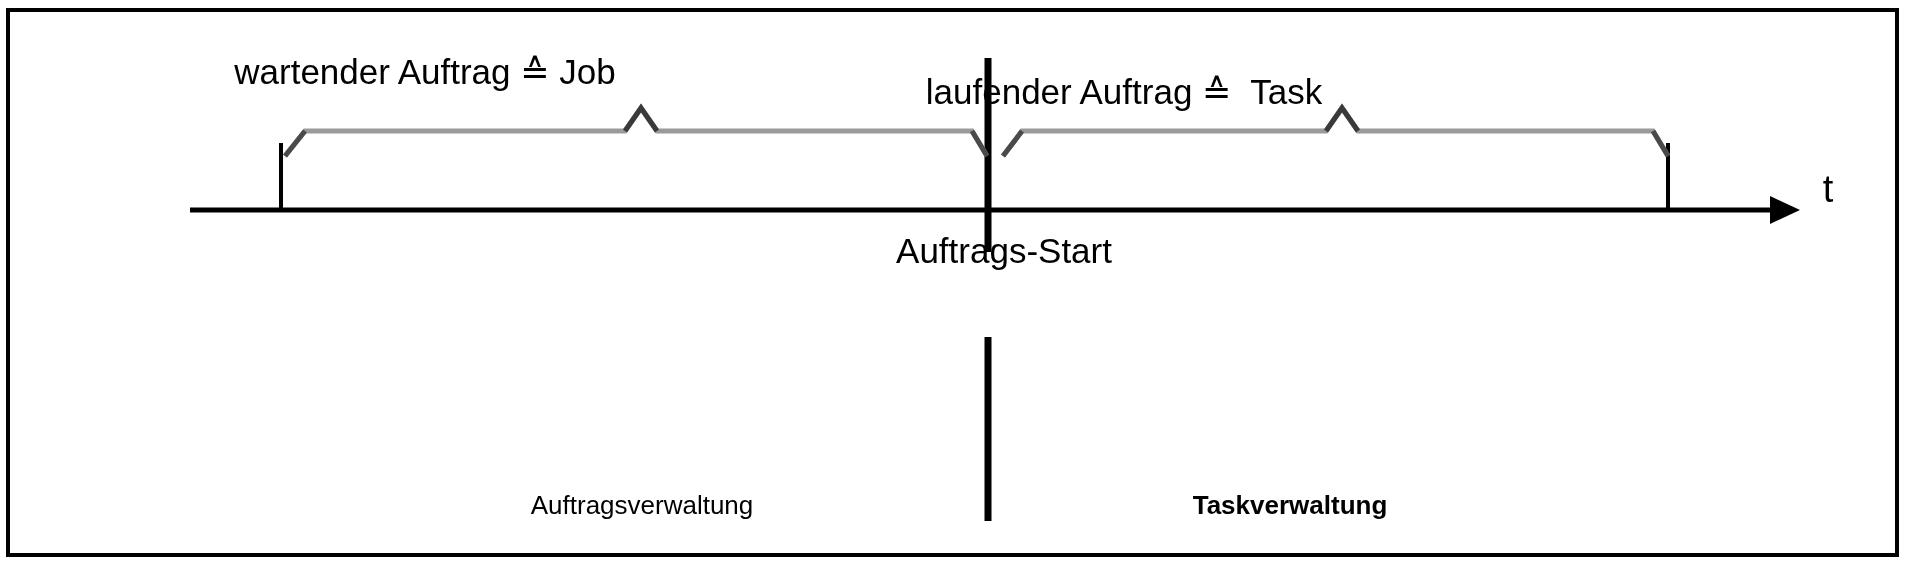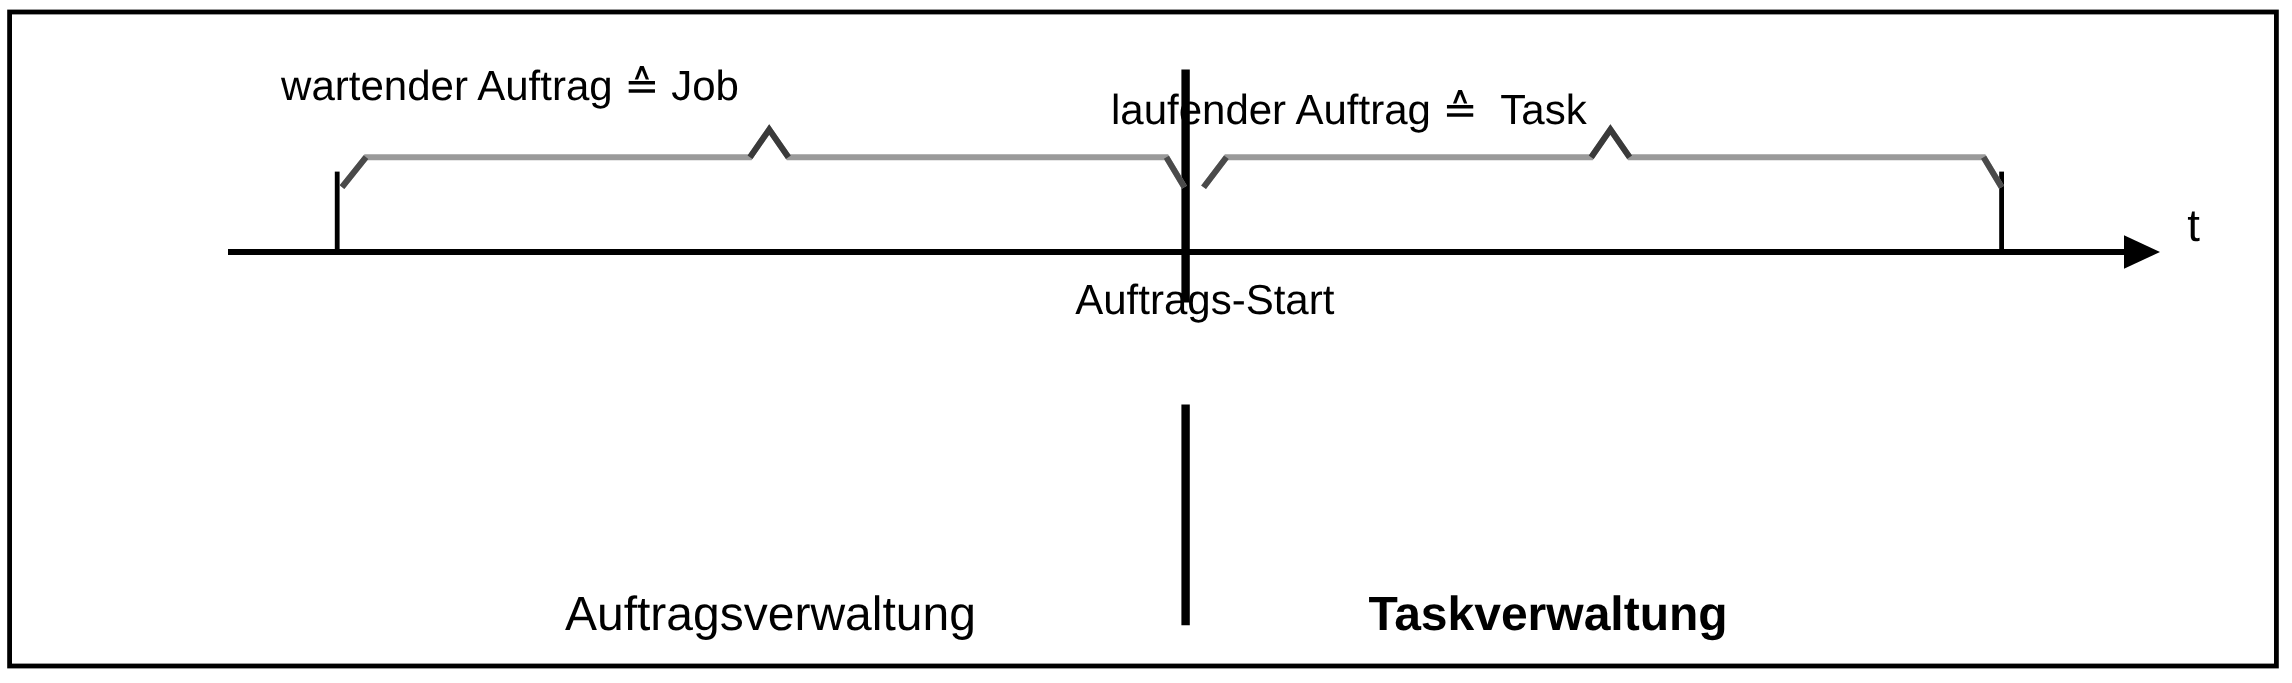--- a/index.html
+++ b/index.html
@@ -41,21 +41,21 @@
     white-space: pre;
     line-height: 1;
   }
   .brace-label {
     font-size: 35px;
   }
   .event-label {
     font-size: 35px;
   }
   .zone-label {
-    font-size: 40px;
+    font-size: 26px;
   }
   .axis-label {
     font-size: 38px;
   }
 </style>
 </head>
 <body>
 
 <div id="stage">
 

